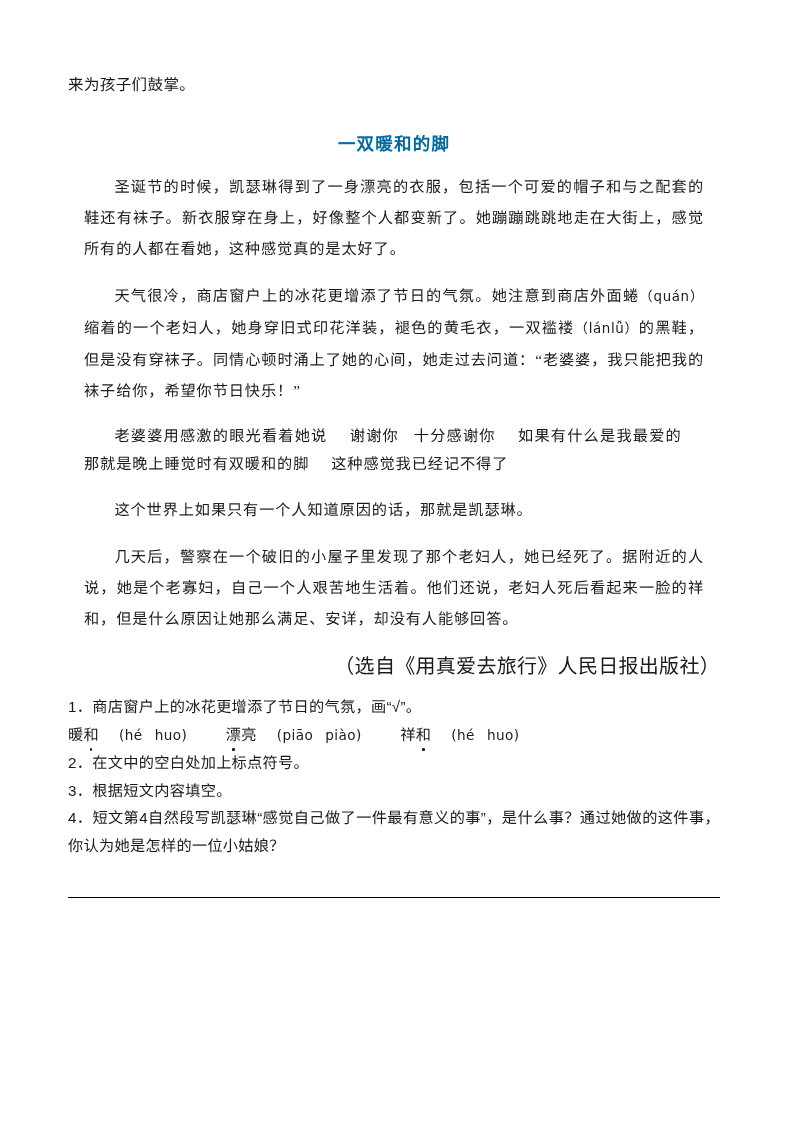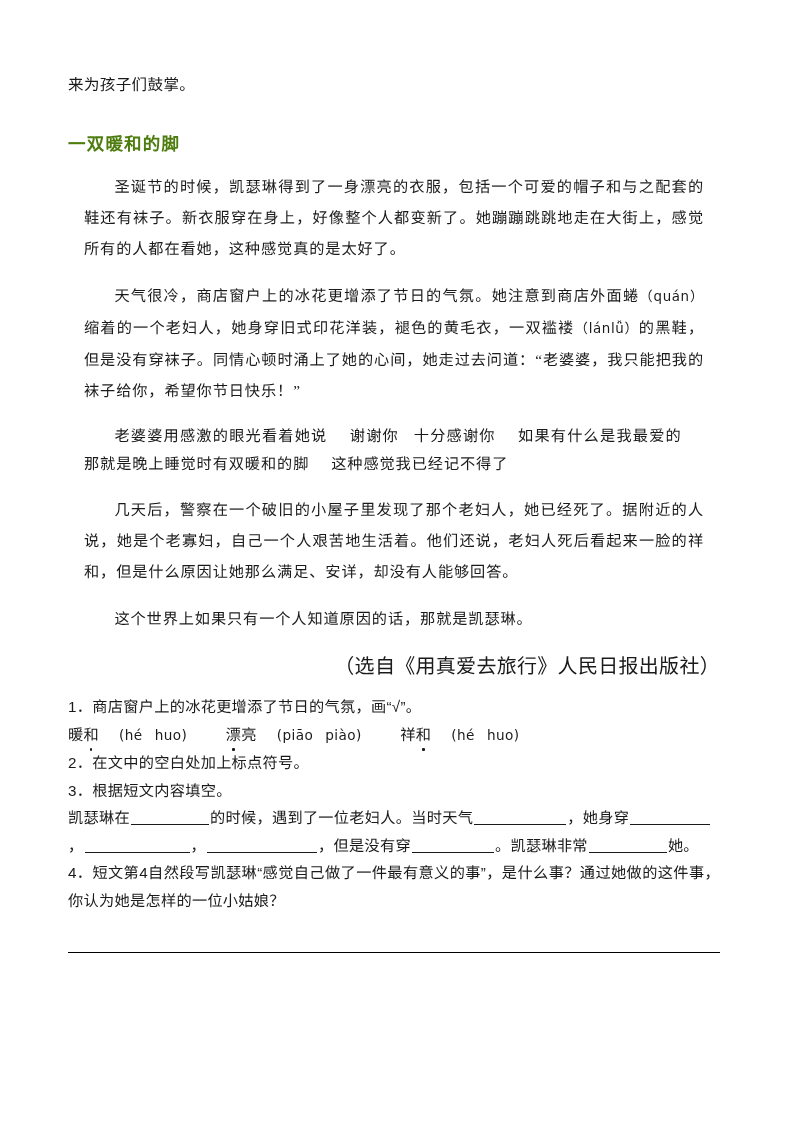--- a/index.html
+++ b/index.html
@@ -40,26 +40,26 @@
     font-size: 15.5px;
     line-height: 26px;
     letter-spacing: 0.4px;
     color: #1a1a1a;
   }
 
   
   .article-title {
     margin-top: 32px;
     margin-bottom: 14px;
-    text-align: left;
+    text-align: center;
     font-family: "Liberation Sans", "DejaVu Sans", sans-serif;
     font-weight: bold;
     font-size: 17.5px;
     letter-spacing: 1.2px;
-    color: #4d7c0f;
+    color: #0369a1;
   }
 
   
   .prose {
     font-family: "Liberation Serif", "DejaVu Serif", serif;
     font-size: 15.2px;
     line-height: 31px;
     color: #1a1a1a;
     letter-spacing: 0.9px;
     text-align: justify;
@@ -176,43 +176,42 @@
     <div class="article-title">一双暖和的脚</div>
 
     <div class="prose">
 
       <p>圣诞节的时候，凯瑟琳得到了一身漂亮的衣服，包括一个可爱的帽子和与之配套的鞋还有袜子。新衣服穿在身上，好像整个人都变新了。她蹦蹦跳跳地走在大街上，感觉所有的人都在看她，这种感觉真的是太好了。</p>
 
       <p><span>天气很冷，商店窗户上的冰花更增添了节日的气氛。她注意到商店外面蜷</span><span class="pinyin">（quán）</span><span>缩着的一个老妇人，她身穿旧式印花洋装，褪色的黄毛衣，一双褴褛</span><span class="pinyin">（lánlǚ）</span><span>的黑鞋，但是没有穿袜子。同情心顿时涌上了她的心间，她走过去问道：“老婆婆，我只能把我的袜子给你，希望你节日快乐！”</span></p>
 
       <p class="tight"><span>老婆婆用感激的眼光看着她说</span><span class="gap"></span><span>谢谢你</span><span class="gap sm"></span><span>十分感谢你</span><span class="gap"></span><span>如果有什么是我最爱的</span><span class="gap"></span><span>那就是晚上睡觉时有双暖和的脚</span><span class="gap"></span><span>这种感觉我已经记不得了</span></p>
 
+      <p>这个世界上如果只有一个人知道原因的话，那就是凯瑟琳。</p>
       <p>几天后，警察在一个破旧的小屋子里发现了那个老妇人，她已经死了。据附近的人说，她是个老寡妇，自己一个人艰苦地生活着。他们还说，老妇人死后看起来一脸的祥和，但是什么原因让她那么满足、安详，却没有人能够回答。</p>
-      <p>这个世界上如果只有一个人知道原因的话，那就是凯瑟琳。</p>
     </div>
 
     <div class="source">（选自《用真爱去旅行》人民日报出版社）</div>
 
     <div class="questions">
 
       <p class="q-line"><span>1．</span><span>商店窗户上的冰花更增添了节日的气氛，画“√”。</span></p>
 
       <p class="choice-row">
         <span class="choice"><span>暖</span><span class="dotted">和</span><span class="py">(<span>hé</span><span class="sp"></span><span>huo</span>)</span></span>
 
         <span class="choice"><span class="dotted">漂</span><span>亮</span><span class="py">(<span>piāo</span><span class="sp"></span><span>piào</span>)</span></span>
 
         <span class="choice"><span>祥</span><span class="dotted">和</span><span class="py">(<span>hé</span><span class="sp"></span><span>huo</span>)</span></span>
       </p>
 
       <p class="q-line"><span>2．</span><span>在文中的空白处加上标点符号。</span></p>
 
       <p class="q-line"><span>3．</span><span>根据短文内容填空。</span></p>
 
-      <p class="fill-line"><span>凯瑟琳在</span><span class="blank b-a"></span><span>的时候，遇到了一位老妇人。当时天气</span><span class="blank b-b"></span><span>，她身穿</span><span class="blank b-c"></span><span>，</span><span class="blank b-d"></span><span>，</span><span class="blank b-e"></span><span>，但是没有穿</span><span class="blank b-f"></span><span>。凯瑟琳非常</span><span class="blank b-g"></span><span>她。</span></p>
 
       <p class="q-line wrap"><span>4．</span><span>短文第4自然段写凯瑟琳“感觉自己做了一件最有意义的事”，是什么事？通过她做的这件事，你认为她是怎样的一位小姑娘？</span></p>
 
       <hr class="answer-rule">
     </div>
 
   </div>
 </div>
 
 </body></html>

